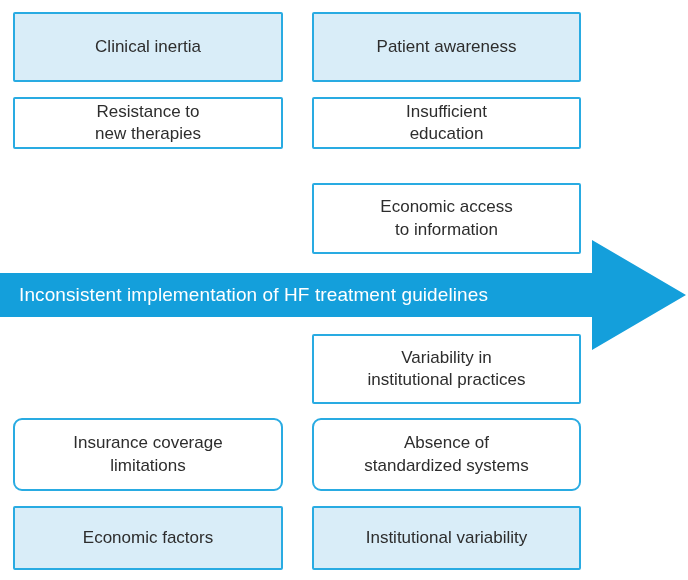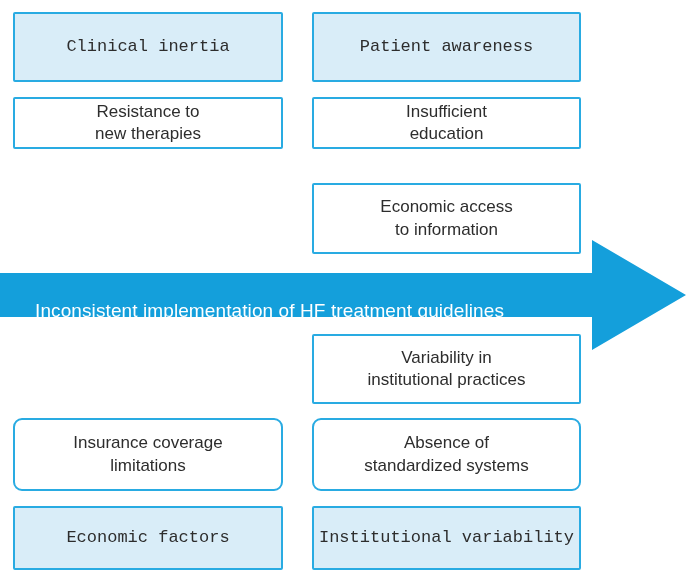--- a/index.html
+++ b/index.html
@@ -27,21 +27,21 @@
     border-radius: 2px;
     display: flex;
     align-items: center;
     justify-content: center;
     text-align: center;
     font-size: 17px;
     line-height: 1.32;
     color: var(--text);
     white-space: pre-line;
   }
-  .box.hl { background: var(--highlight-fill); font-family: Liberation Mono, monospace; }
+  .box.hl { background: var(--highlight-fill); }
 
   .col-l { left: 13px;  width: 270px; }
   .col-r { left: 312px; width: 269px; }
   .row1 { top: 12px;  height: 70px; }
   .row2 { top: 97px;  height: 52px; }
   .row3 { top: 183px; height: 71px; }
   .row4 { top: 334px; height: 70px; }
   .row5 { top: 418px; height: 73px; border-radius: 9px; }
   .row6 { top: 506px; height: 64px; }
 
@@ -50,31 +50,30 @@
     left: 0;
     top: 240px;
     width: 688px;
     height: 110px;
     display: block;
   }
   .arrow-svg polygon { fill: var(--accent); }
 
   .banner-label {
     position: absolute;
-    left: 16px;
+    left: 0;
     top: 273px;
     width: 592px;
     height: 44px;
     display: flex;
     align-items: center;
     padding-left: 19px;
     color: #ffffff;
     font-size: 19px;
     letter-spacing: 0.1px;
-    margin-top: 16px;
   }
 </style>
 </head>
 <body>
 
 <div class="canvas">
 
   <div class="box hl col-l row1">Clinical inertia</div>
   <div class="box col-l row2">Resistance to
 new therapies</div>

